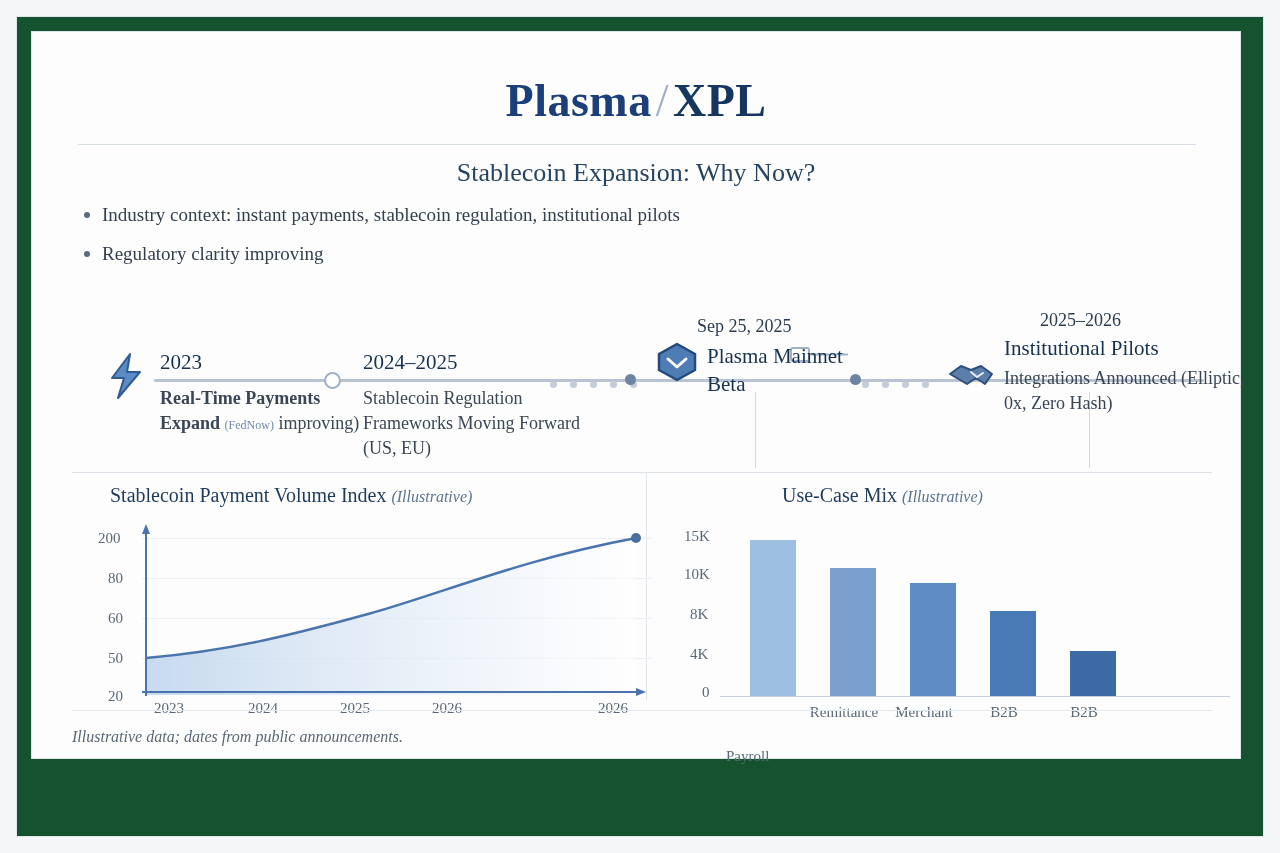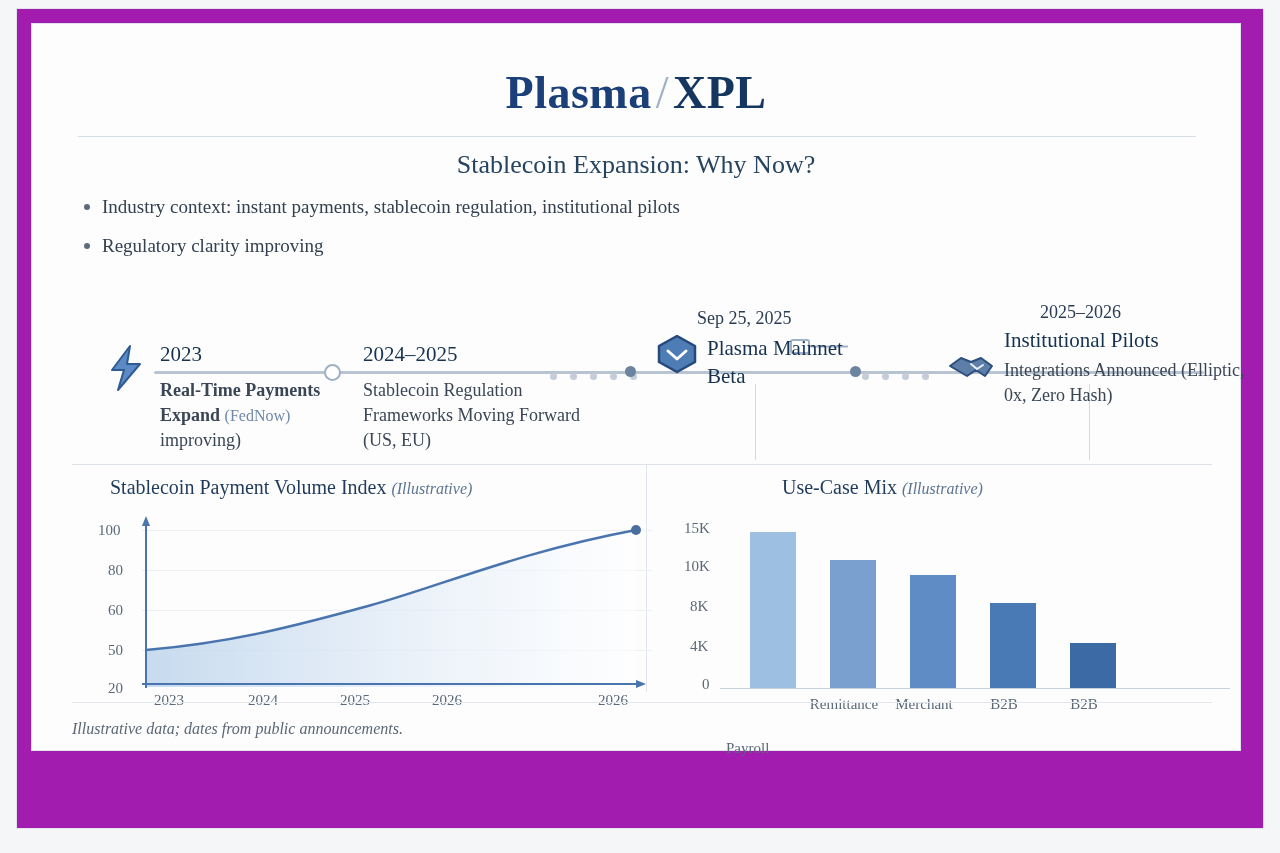--- a/index.html
+++ b/index.html
@@ -10,24 +10,24 @@
   body {
     width: 1280px;
     height: 853px;
     font-family: "Liberation Serif", serif;
     color: #1b2c45;
     overflow: hidden;
   }
   .slide-outer {
     position: absolute;
     left: 16px;
-    top: 8px;
+    top: 16px;
     width: 1248px;
     height: 821px;
-    background: #a21caf;
+    background: #14532d;
     border: 1px solid #e2e6ea;
     box-sizing: border-box;
   }
   .slide-inner {
     position: absolute;
     left: 14px;
     top: 14px;
     width: 1210px;
     height: 728px;
     background: #fdfdfe;
@@ -152,21 +152,21 @@
     color: #2a3c52;
   }
   .tl-body {
     position: absolute;
     font-size: 18px;
     color: #3a4655;
     line-height: 1.38;
   }
   .tl-body .muted {
     color: #6f89ab;
-    font-size: 16px;
+    font-size: 12px;
   }
   .tl-strong { font-weight: bold; }
   .tl-drop {
     position: absolute;
     width: 1px;
     background: #d2d9e2;
   }
   .icon-bolt, .icon-hex, .icon-shake, .icon-tag {
     position: absolute;
   }
@@ -312,21 +312,21 @@
     <div class="charts-rule"></div>
     <div class="chart-split"></div>
 
     <div class="chart-title" style="left:78px; top:452px;">
       <span>Stablecoin Payment Volume Index</span>
       <span class="ill">(Illustrative)</span>
     </div>
 
     <div style="position:absolute; left:36px; top:478px; width:580px; height:200px;">
 
-      <div class="axis-label" style="left:30px; top:20px;">100</div>
+      <div class="axis-label" style="left:30px; top:20px;">200</div>
       <div class="axis-label" style="left:40px; top:60px;">80</div>
       <div class="axis-label" style="left:40px; top:100px;">60</div>
       <div class="axis-label" style="left:40px; top:140px;">50</div>
       <div class="axis-label" style="left:40px; top:178px;">20</div>
 
       <div class="gridline" style="left:74px; top:28px; width:510px;"></div>
       <div class="gridline" style="left:74px; top:68px; width:510px;"></div>
       <div class="gridline" style="left:74px; top:108px; width:510px;"></div>
       <div class="gridline" style="left:74px; top:148px; width:510px;"></div>
 

